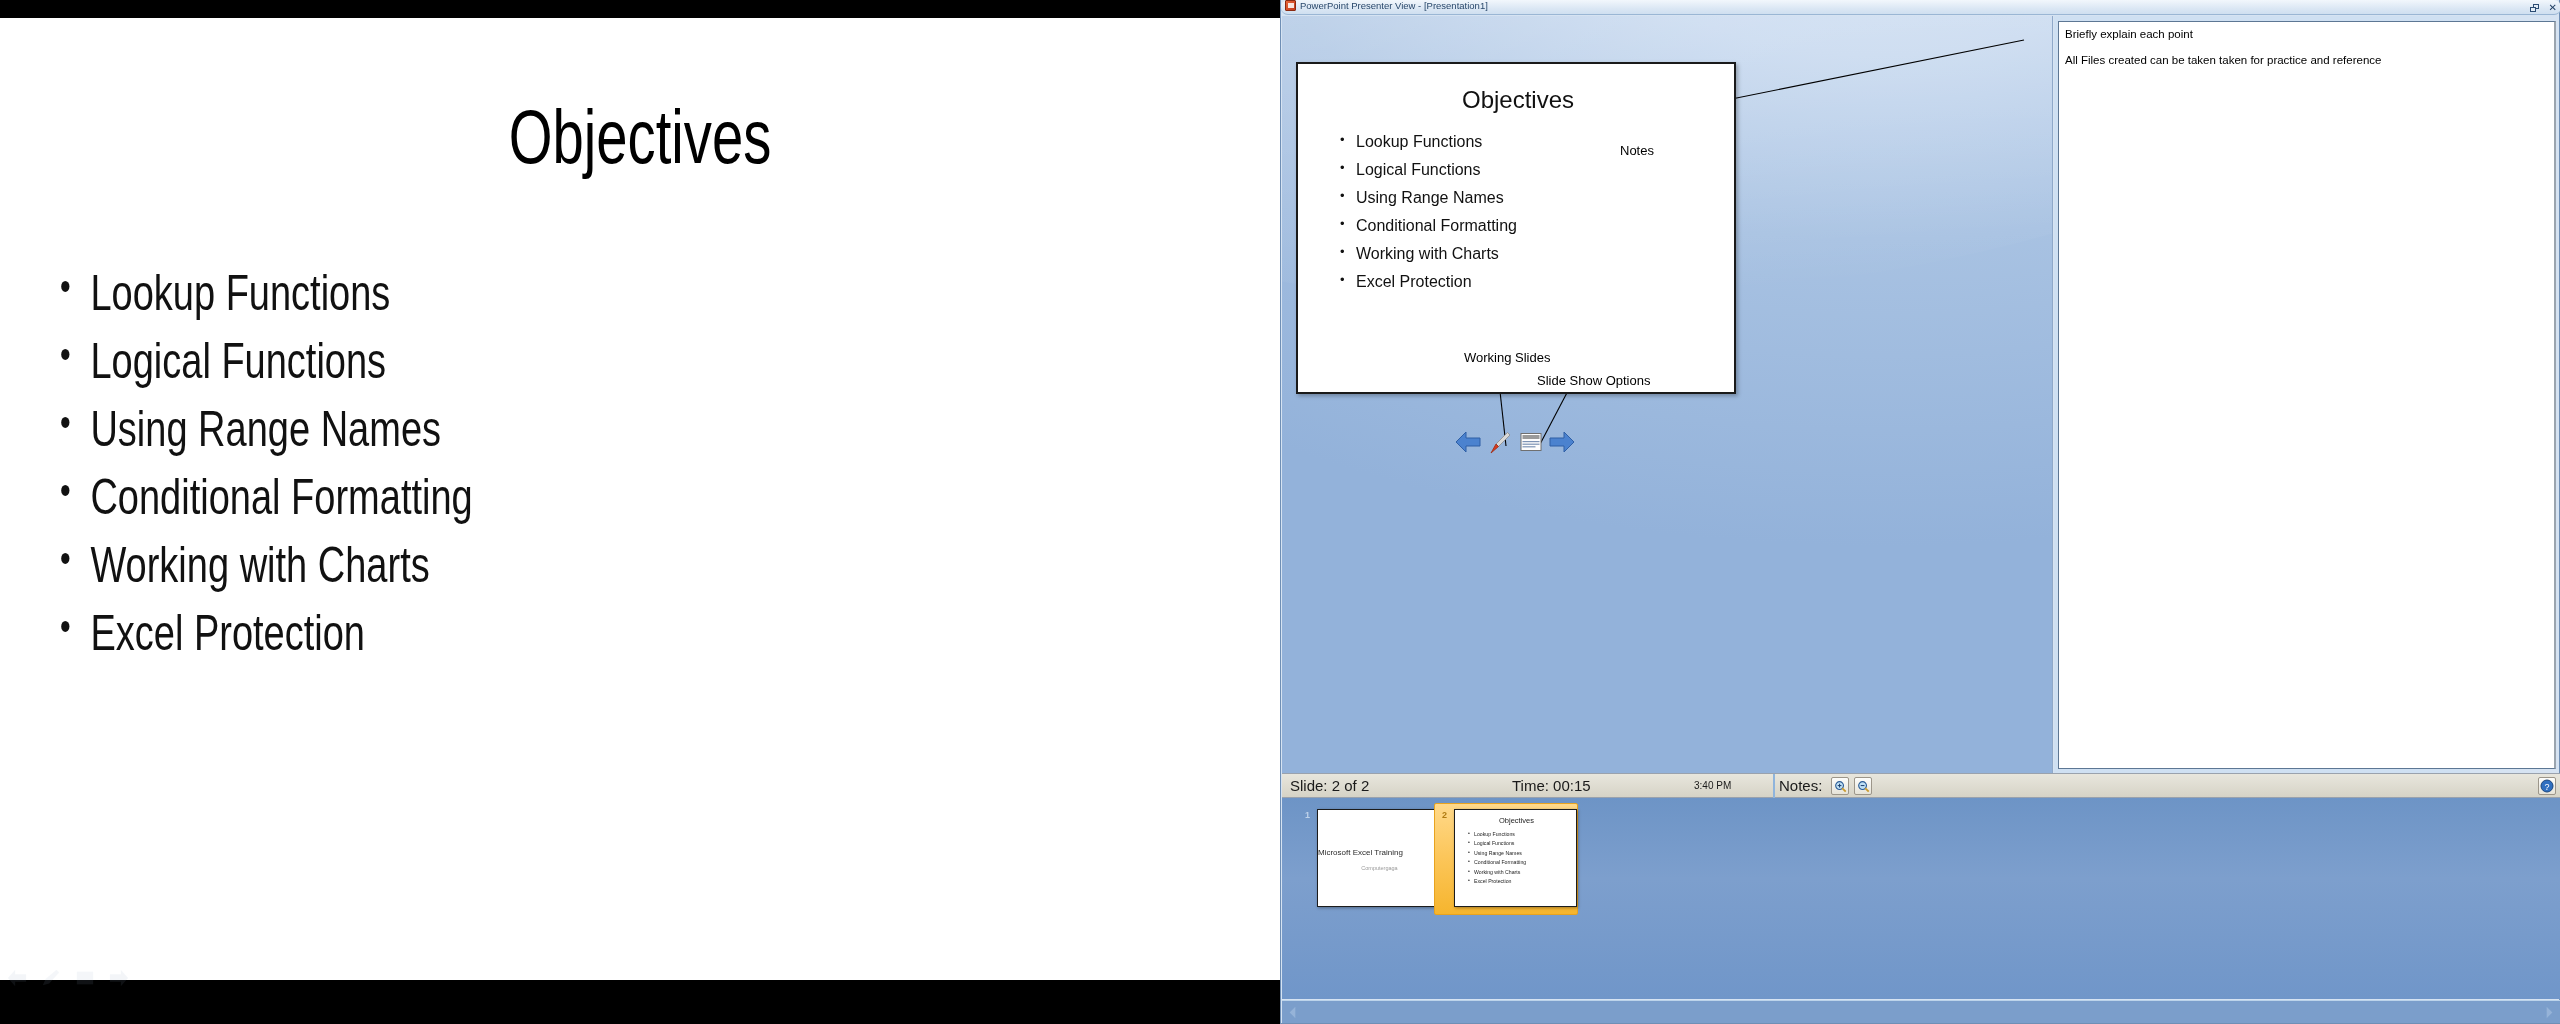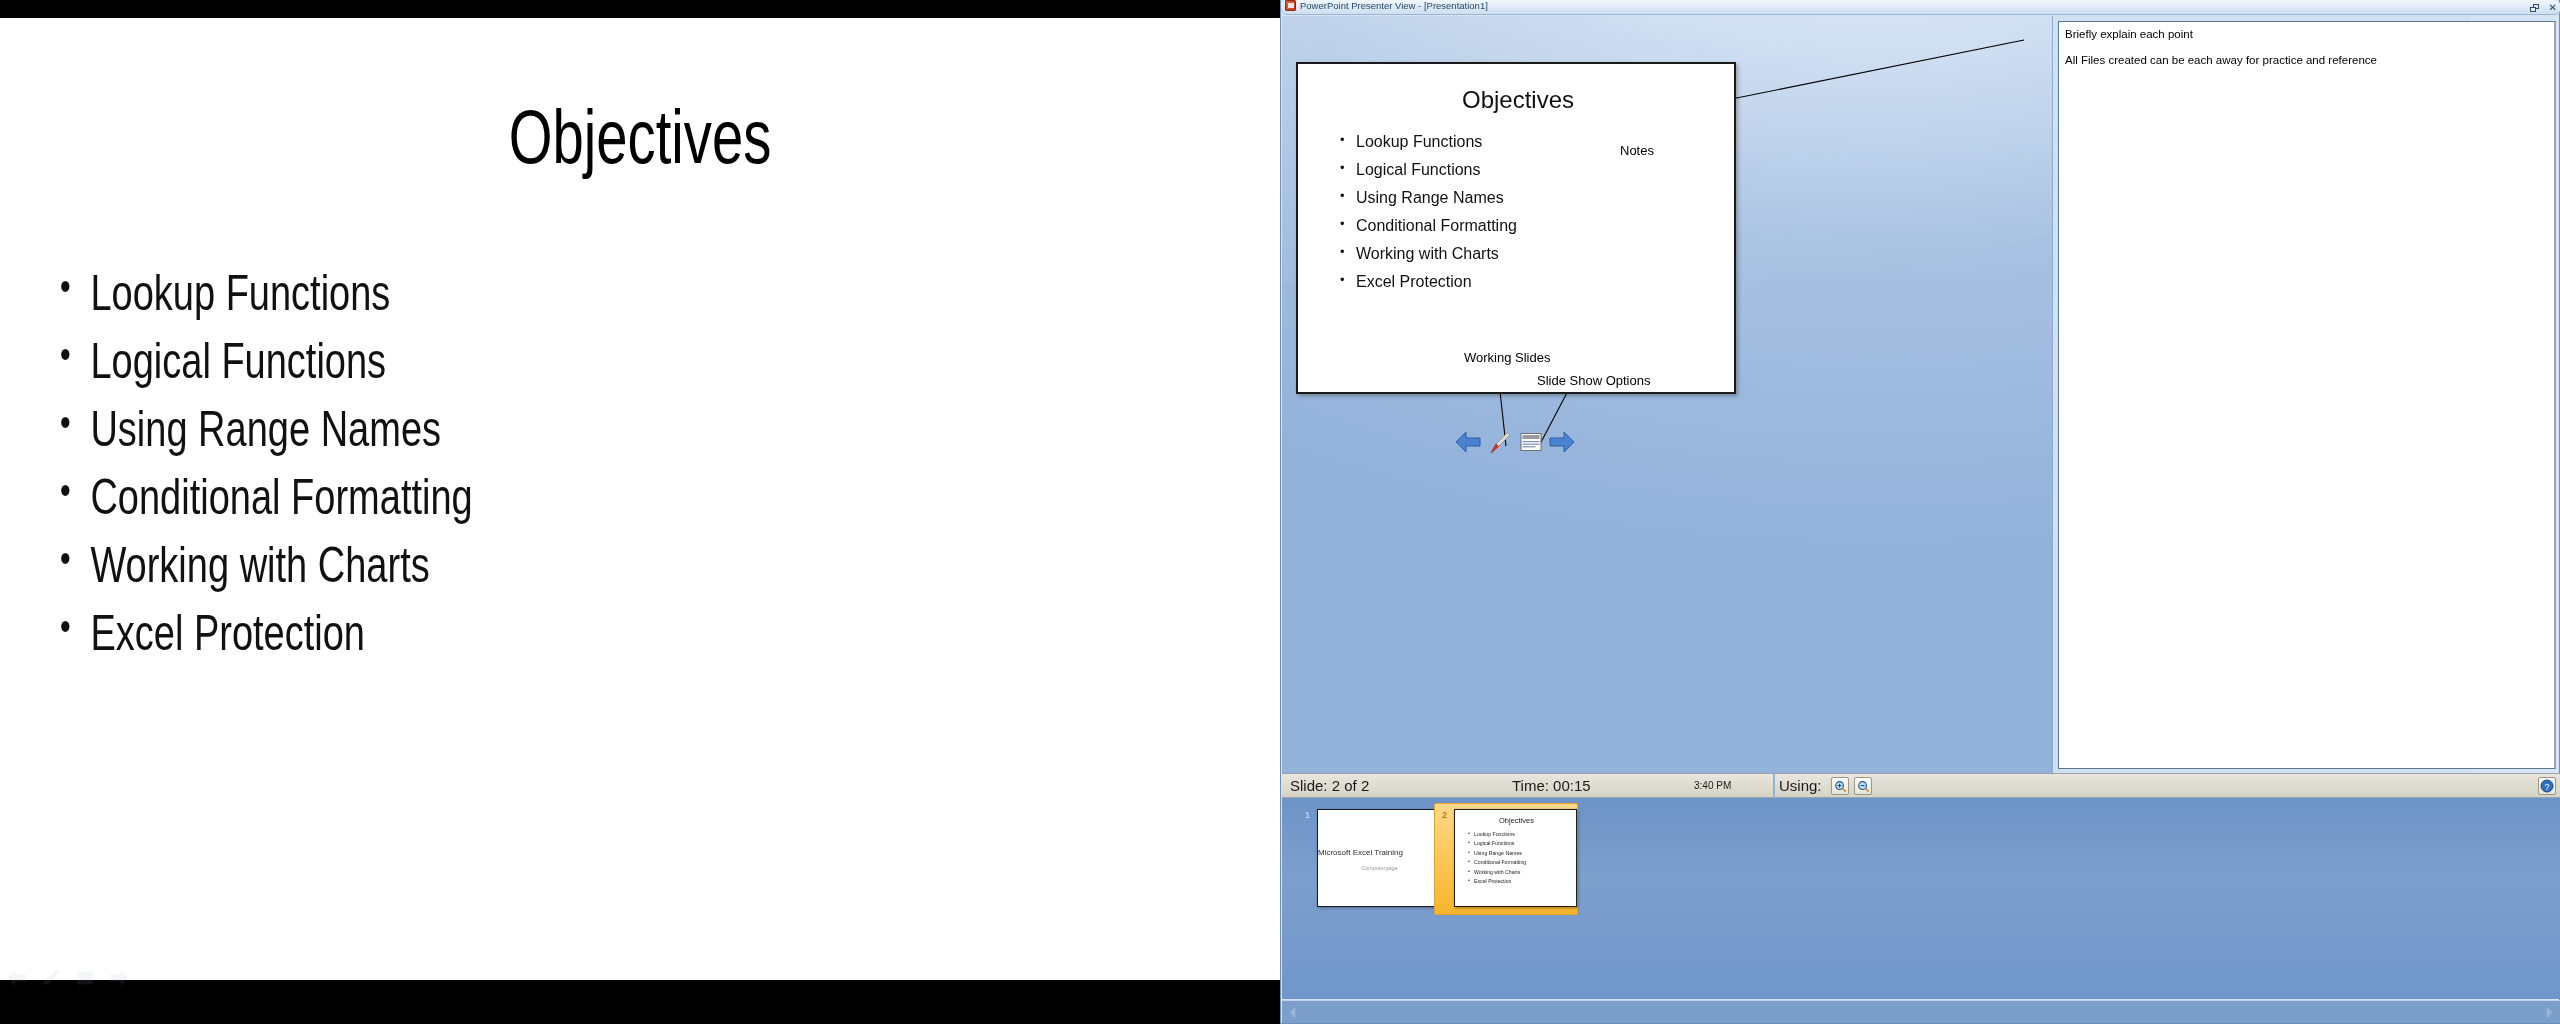--- a/index.html
+++ b/index.html
@@ -325,30 +325,30 @@
         <svg class="navbtn" viewBox="0 0 26 24">
           <path d="M15 2 L25 12 L15 22 L15 16 L1 16 L1 8 L15 8 Z" fill="#4b82cf" stroke="#2f5fa5" stroke-width="1"></path>
         </svg>
       </div>
     </div>
 
     <div id="notes-pane">
       <div id="notes-box">
         <div class="note-line">Briefly explain each point</div>
         <div class="note-gap"></div>
-        <div class="note-line">All Files created can be each away for practice and reference</div>
+        <div class="note-line">All Files created can be taken taken for practice and reference</div>
       </div>
     </div>
 
     <div id="statusbar">
       <span id="sb-slide">Slide: 2 of 2</span>
       <span id="sb-time">Time: 00:15</span>
       <span id="sb-clock">3:40 PM</span>
       <span id="sb-sep"></span>
-      <span id="sb-zoomlabel">Using:</span>
+      <span id="sb-zoomlabel">Notes:</span>
       <span class="zoombtn" id="zoom-in">
         <svg width="13" height="13" viewBox="0 0 14 14">
           <circle cx="6" cy="6" r="4.2" fill="#bfe0f5" stroke="#2c5c96" stroke-width="1.2"></circle>
           <line x1="8.8" y1="8.8" x2="12.6" y2="12.6" stroke="#c99a2e" stroke-width="2"></line>
           <line x1="4" y1="6" x2="8" y2="6" stroke="#1c3f6d" stroke-width="1.1"></line>
           <line x1="6" y1="4" x2="6" y2="8" stroke="#1c3f6d" stroke-width="1.1"></line>
         </svg>
       </span>
       <span class="zoombtn" id="zoom-out">
         <svg width="13" height="13" viewBox="0 0 14 14">

